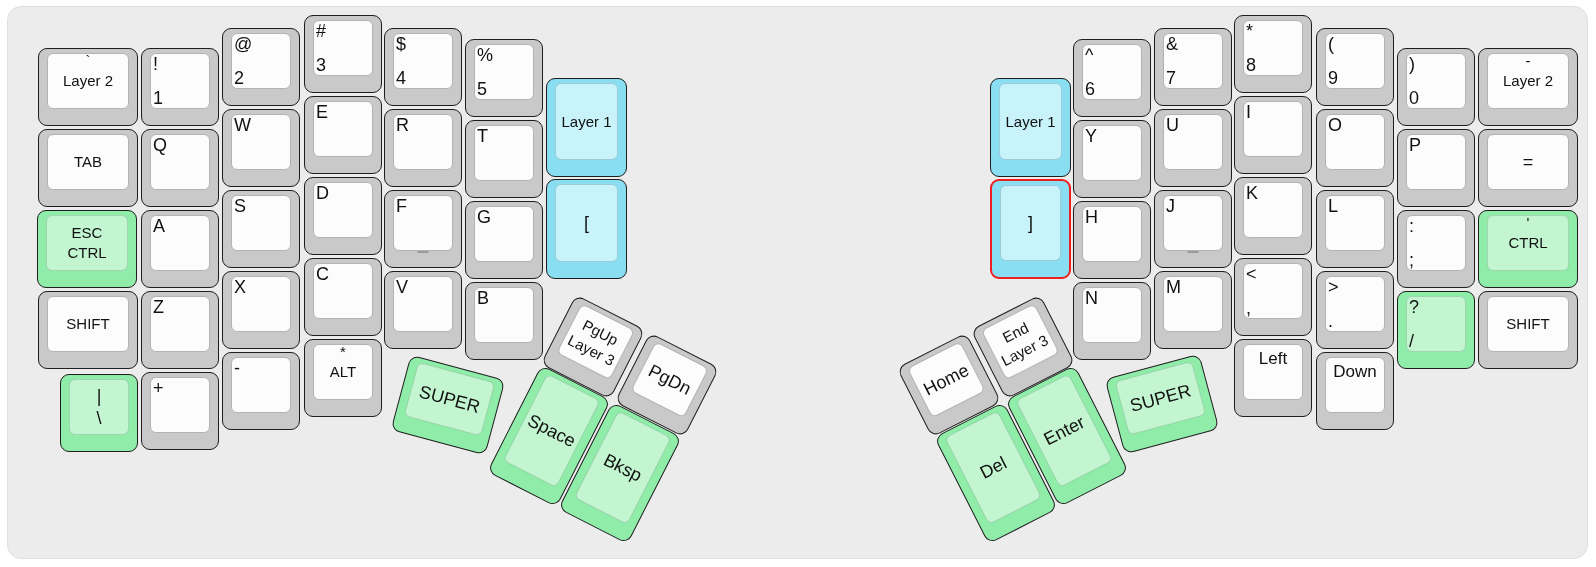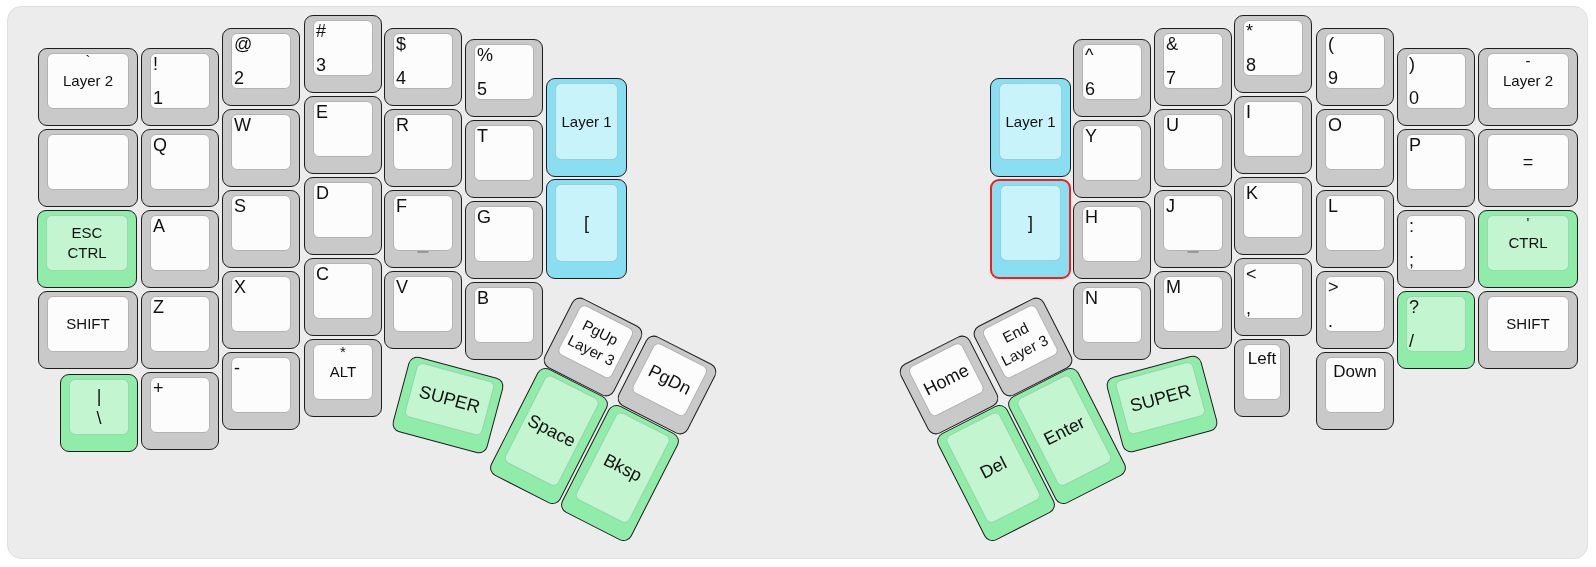--- a/index.html
+++ b/index.html
@@ -63,20 +63,21 @@
       <div class="cap-top"></div>
       <span class="lbl lbl-tl">%</span>
       <span class="lbl lbl-bl">5</span>
     </div>
     <div class="key cyan" style="left: 546px; top: 78px; width: 81px; height: 99px;">
       <div class="cap-top"></div>
       <span class="lbl lbl-c">Layer 1</span>
     </div>
     <div class="key" style="left: 38px; top: 129px; width: 100px; height: 78px;">
       <div class="cap-top"></div>
+      <span class="lbl lbl-c">TAB</span>
     </div>
     <div class="key" style="left: 141px; top: 129px; width: 78px; height: 78px;">
       <div class="cap-top"></div>
       <span class="lbl lbl-tl">Q</span>
     </div>
     <div class="key" style="left: 222px; top: 109px; width: 78px; height: 78px;">
       <div class="cap-top"></div>
       <span class="lbl lbl-tl">W</span>
     </div>
     <div class="key" style="left: 304px; top: 96px; width: 78px; height: 78px;">
@@ -293,21 +294,21 @@
     </div>
     <div class="key green" style="left: 1397px; top: 291px; width: 78px; height: 78px;">
       <div class="cap-top"></div>
       <span class="lbl lbl-tl">?</span>
       <span class="lbl lbl-bl">/</span>
     </div>
     <div class="key" style="left: 1478px; top: 291px; width: 100px; height: 78px;">
       <div class="cap-top"></div>
       <span class="lbl lbl-c">SHIFT</span>
     </div>
-    <div class="key" style="left: 1234px; top: 339px; width: 56px; height: 78px; padding-left: 28px;">
+    <div class="key" style="left: 1234px; top: 339px; width: 78px; height: 78px; padding-left: 28px;">
       <div class="cap-top"></div>
       <span class="lbl lbl-tcc">Left</span>
     </div>
     <div class="key" style="left: 1316px; top: 352px; width: 78px; height: 78px; border-radius: 9px;">
       <div class="cap-top"></div>
       <span class="lbl lbl-tcc">Down</span>
     </div>
     <div class="key" style="left: 984px; top: 308px; width: 78px; height: 78px; transform: rotate(-27deg);">
       <div class="cap-top"></div>
       <span class="lbl lbl-c">End

